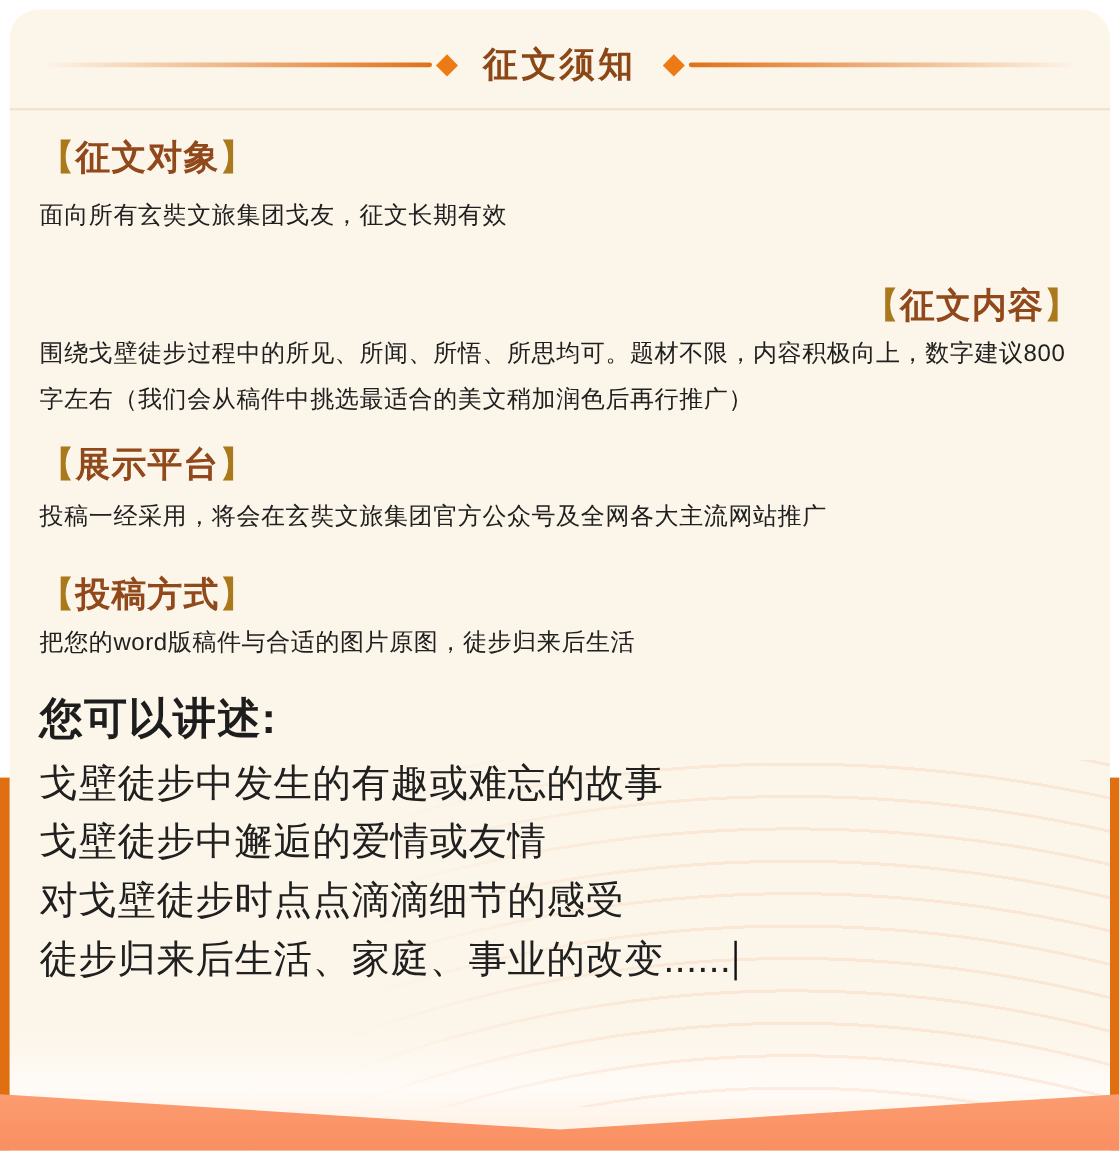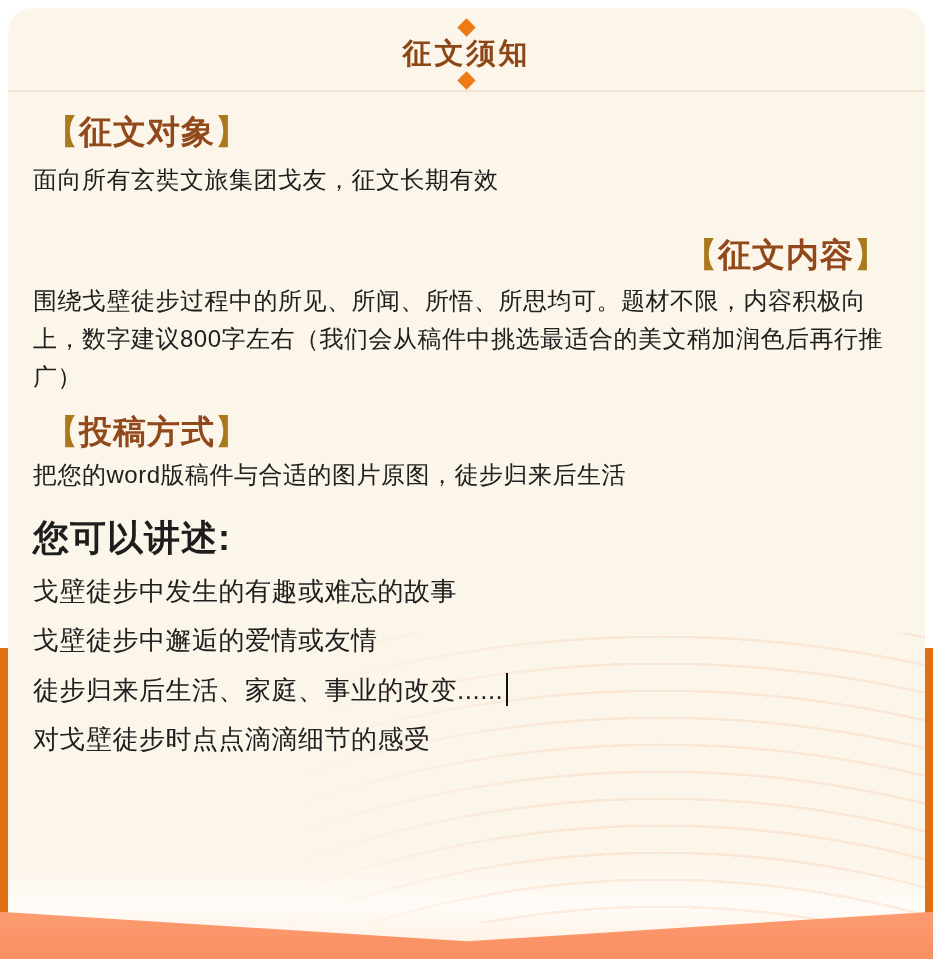--- a/index.html
+++ b/index.html
@@ -43,66 +43,65 @@
     background:linear-gradient(180deg,#FC9F73 0%,#F98F62 100%);
     clip-path:polygon(0 20%,50% 70%,100% 20%,100% 100%,0 100%);
     z-index:2;
   }
 
   
   .header{
     height:72px;
     display:flex;align-items:center;
     padding:10px 28px 0 28px;
-    flex-direction:column;
   }
   .hline{flex:1;height:4px;border-radius:2px;}
   .hline.left{background:linear-gradient(90deg,rgba(224,113,26,0) 0%,#E0711A 100%);}
   .hline.right{background:linear-gradient(90deg,#E0711A 0%,rgba(224,113,26,0) 100%);}
   .diamond{
     width:13px;height:13px;margin:0 6px;flex:0 0 auto;
     background:#EC7B16;transform:rotate(45deg);
   }
   .title{
     margin:0 18px;
     font-size:29px;font-weight:bold;letter-spacing:3px;
     color:#8C4717;white-space:nowrap;
   }
   .divider{height:2px;background:#EFE4D2;margin-top:0;}
 
   .content{padding:0 25px;position:relative;}
 
   .sec h2{
-    margin:12px;font-size:33px;font-weight:bold;line-height:30px;
+    margin:0;font-size:29px;font-weight:bold;line-height:30px;
     letter-spacing:1px;
   }
   .sec h2 .br{color:#A9791C;}
   .sec h2 .ht{color:#91481B;}
   .sec p{
-    margin:0;font-size:24px;line-height:32px;letter-spacing:0.5px;
+    margin:0;font-size:20px;line-height:32px;letter-spacing:0.5px;
     color:#202020;
   }
   .sec p .b{font-weight:normal;}
   .sec:nth-child(1) h2{margin-top:25px;}
   .sec:nth-child(1) p {margin-top:17px;}
   .sec:nth-child(2) h2{margin-top:44px;text-align:right;}
   .sec:nth-child(2) p {margin-top:6px;line-height:38px;}
   .sec:nth-child(3) h2{margin-top:21px;}
   .sec:nth-child(3) p {margin-top:12px;}
-  .sec:nth-child(4) h2{margin-top:34px;text-align:center;}
+  .sec:nth-child(4) h2{margin-top:34px;}
   .sec:nth-child(4) p {margin-top:9px;}
 
   .tell-title{
     margin:31px 0 0 0;
     font-size:36px;font-weight:bold;letter-spacing:1px;
     line-height:32px;color:#1D1D1D;
   }
   .tell-list{list-style:none;margin:21px 0 0 0;padding:0;position:relative;z-index:3;}
   .tell-list li{
-    font-size:26px;line-height:32px;letter-spacing:0.5px;
+    font-size:32px;line-height:32px;letter-spacing:0.5px;
     color:#202020;margin:0 0 17px 0;
   }
   .caret{
     display:inline-block;width:2px;height:33px;background:#111;
     vertical-align:-7px;margin-left:3px;
   }
 </style>
 </head>
 <body>
 
@@ -129,32 +128,36 @@
       <div id="sections">
           <div class="sec">
           <h2><span class="br">【</span><span class="ht">征文对象</span><span class="br">】</span></h2>
           <p><span>面向所有玄奘文旅集团戈友，征文长期有效</span></p>
         </div>
           <div class="sec">
           <h2><span class="br">【</span><span class="ht">征文内容</span><span class="br">】</span></h2>
           <p><span>围绕戈壁徒步过程中的</span><span class="b">所见、所闻、所悟、所思</span><span>均可。题材不限，内容积极向上，数字建议</span><span class="b">800字左右</span><span>（我们会从稿件中挑选最适合的美文稍加润色后再行推广）</span></p>
         </div>
           <div class="sec">
+          <h2><span class="br">【</span><span class="ht">展示平台</span><span class="br">】</span></h2>
+          <p><span>投稿一经采用，将会在</span><span class="b">玄奘文旅集团官方公众号</span><span>及</span><span class="b">全网各大主流网站</span><span>推广</span></p>
+        </div>
+          <div class="sec">
           <h2><span class="br">【</span><span class="ht">投稿方式</span><span class="br">】</span></h2>
           <p><span>把您的word版稿件与合适的图片原图，徒步归来后生活</span></p>
         </div>
         </div>
 
       <p class="tell-title">您可以讲述:</p>
 
       <ul class="tell-list">
           <li><span>戈壁徒步中发生的有趣或难忘的故事</span></li>
           <li><span>戈壁徒步中邂逅的爱情或友情</span></li>
+          <li><span>对戈壁徒步时点点滴滴细节的感受</span></li>
           <li><span>徒步归来后生活、家庭、事业的改变......</span><span class="caret"></span></li>
-          <li><span>对戈壁徒步时点点滴滴细节的感受</span></li>
         </ul>
 
     </div>
   </div>
 
   <div class="banner"></div>
 
 </div>
 
 </body></html>

